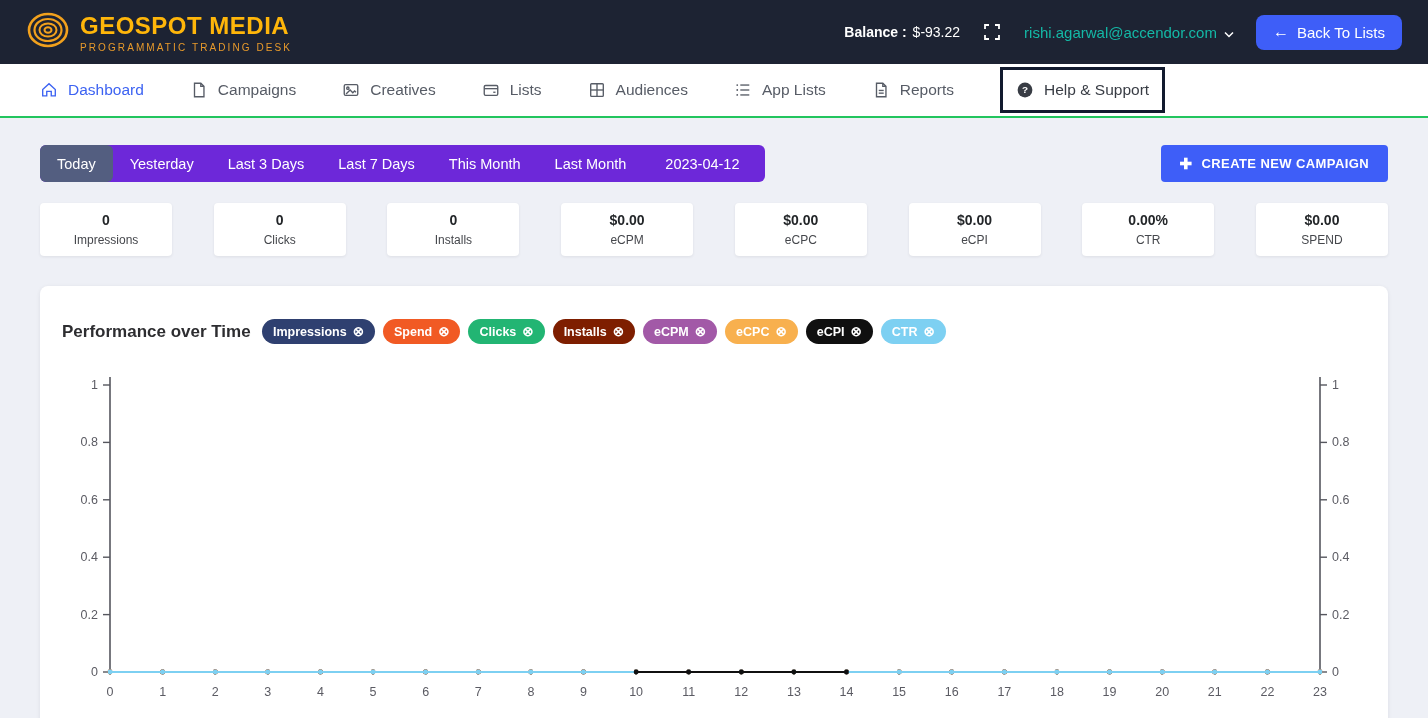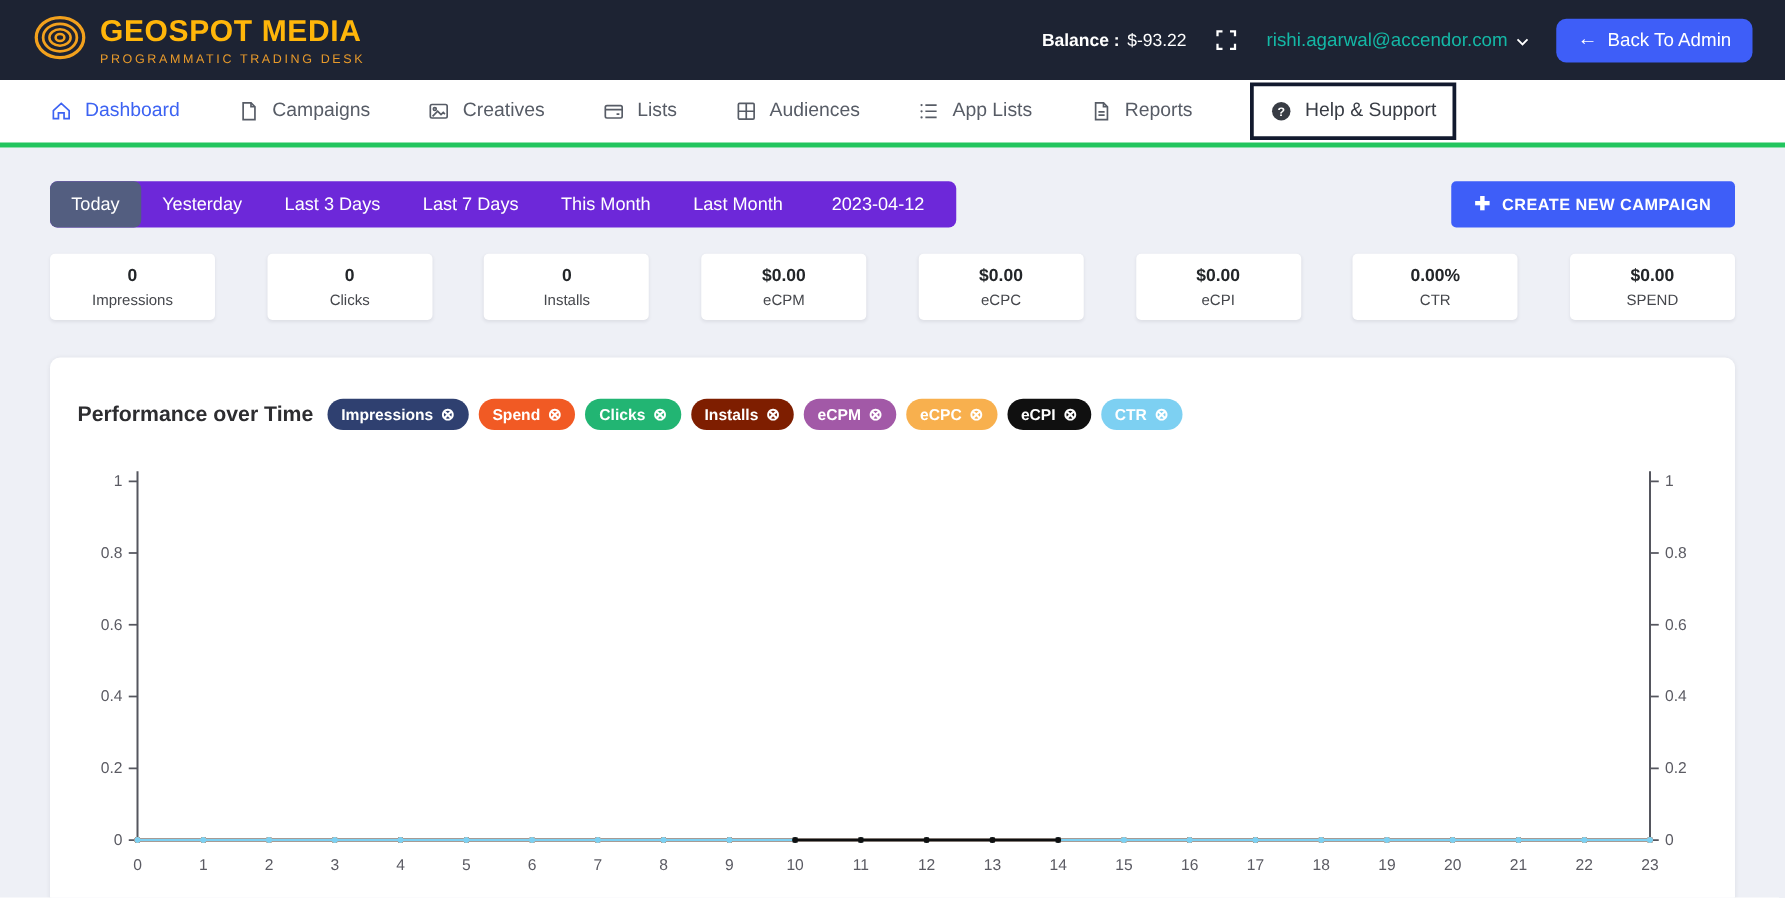--- a/index.html
+++ b/index.html
@@ -14,21 +14,21 @@
   .topbar-right { margin-left:auto; display:flex; align-items:center; gap:22px; }
   .balance { color:#fff; font-size:14px; }
   .balance b { font-weight:bold; margin-right:6px; }
   .fs-icon { display:flex; align-items:center; cursor:pointer; }
   .user-dd { color:#14b8a6; font-size:15px; display:flex; align-items:center; gap:7px; cursor:pointer; }
   .btn-blue { background:#3e5ef8; color:#fff; border:none; border-radius:8px; padding:9px 17px;
               font-size:15px; font-family:inherit; display:flex; align-items:center; gap:8px; cursor:pointer; }
   .btn-blue .arr { font-size:16px; line-height:1; }
 
   
-  .nav { height:54px; background:#fff; border-bottom:4px solid #22c55e; display:flex; align-items:center;
+  .nav { height:54px; background:#fff; border-bottom:2px solid #22c55e; display:flex; align-items:center;
          padding-left:40px; gap:46px; }
   .nav-item { display:flex; align-items:center; gap:10px; color:#575c66; font-size:15.5px; cursor:pointer; }
   .nav-item.active { color:#3d63f2; }
   .nav-item.dark { color:#383c44; }
   .nicon { display:flex; align-items:center; }
   .highlight-box { border:3px solid #121a2e; padding:11px 13px; display:flex; align-items:center; }
 
   
   .content { padding:0 40px; }
   .filter-row { margin-top:27px; display:flex; justify-content:space-between; align-items:center; }
@@ -94,21 +94,21 @@
     <div class="user-dd">
       <span>rishi.agarwal@accendor.com</span>
       <span>
         <svg width="10" height="7" viewBox="0 0 10 7" fill="none" stroke="#ffffff" stroke-width="1.5">
             <path d="M1 1.5 L5 5.5 L9 1.5"></path>
           </svg>
       </span>
     </div>
     <button class="btn-blue">
       <span class="arr">←</span>
-      <span>Back To Admin</span>
+      <span>Back To Lists</span>
     </button>
   </div>
 </div>
 
 <div class="nav">
   <div class="nav-item active">
     <span class="nicon">
       <svg width="18" height="18" viewBox="0 0 20 20" fill="none" stroke="currentColor" stroke-width="1.5">
           <path d="M3 9.5 L10 3 L17 9.5 V16.5 H12.5 V11.5 H7.5 V16.5 H3 Z"></path>
         </svg>

